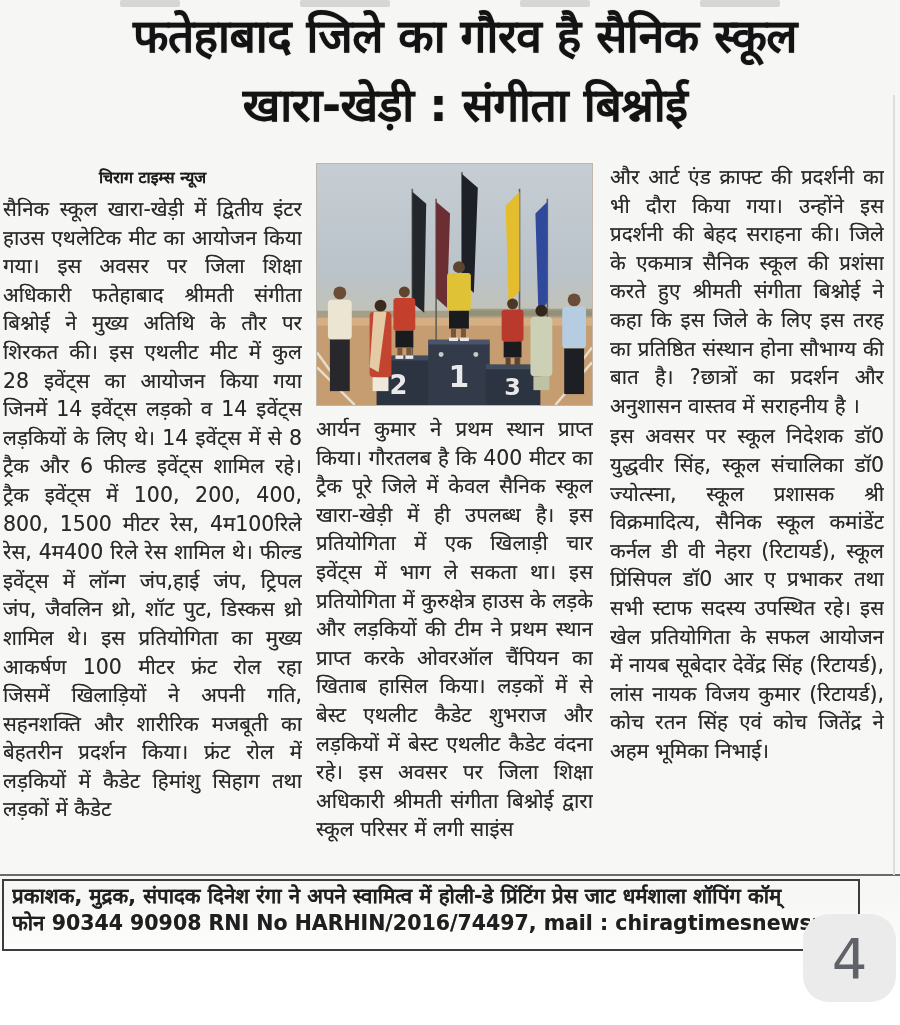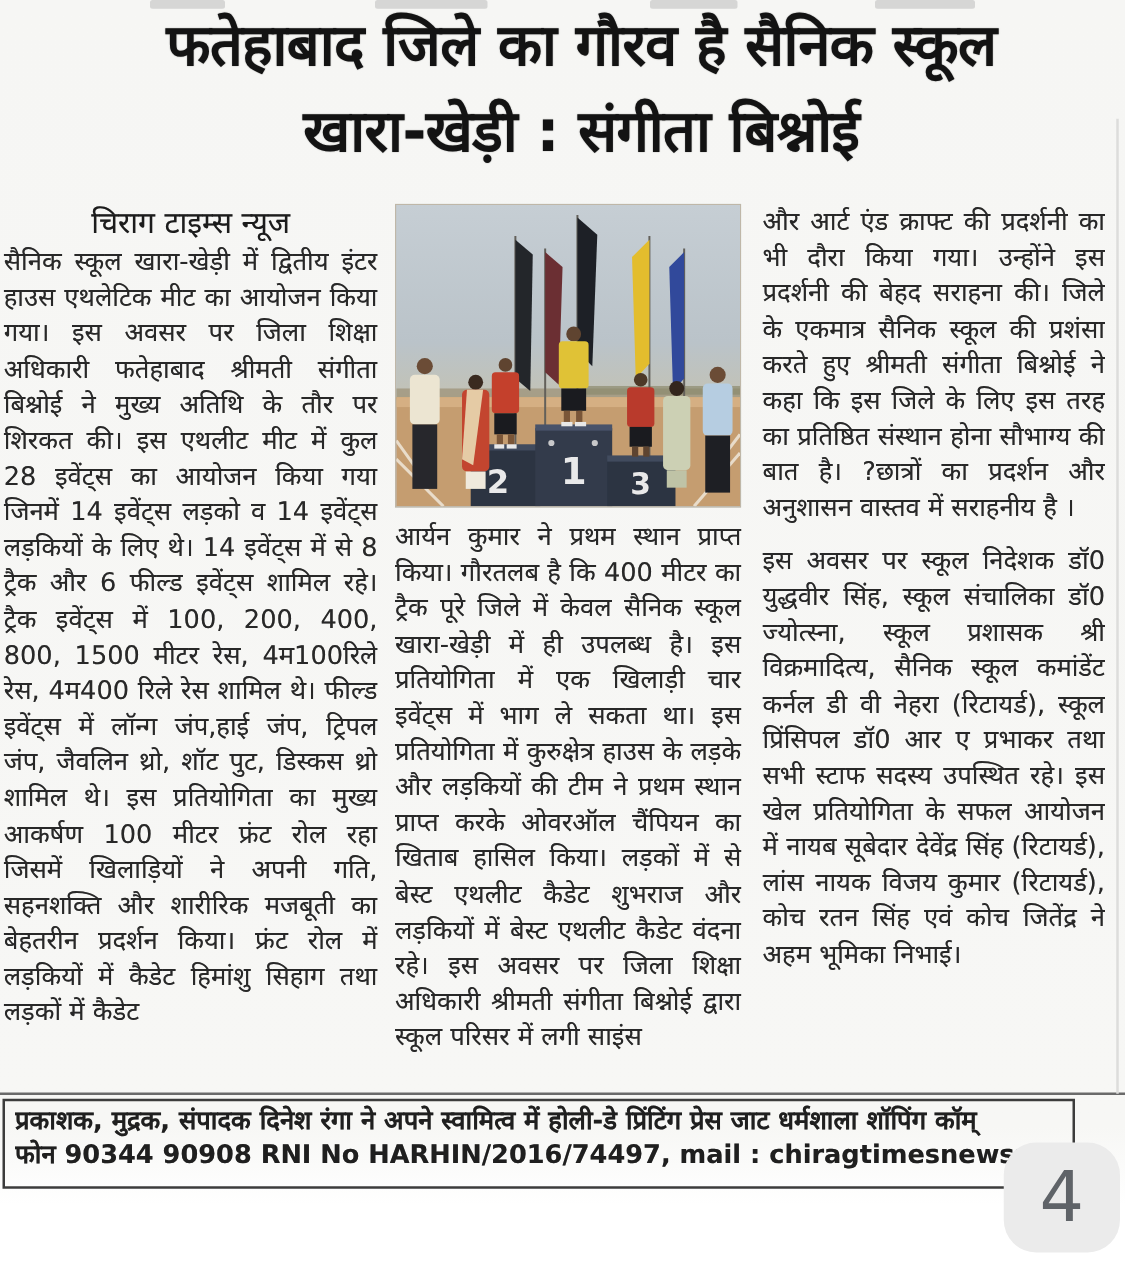--- a/index.html
+++ b/index.html
@@ -18,23 +18,23 @@
   }
   
   .col{
     position:absolute;top:163px;height:714px;overflow:hidden;
     font-size:20.5px;line-height:28.6px;text-align:justify;
     color:#282828;text-shadow:0 0 .5px rgba(20,20,20,.4);
   }
   .col1{left:3px;width:299px;}
   .col2{left:316px;width:277px;}
   .col3{left:610px;width:274px;}
-  .byline{text-align:center;font-weight:normal;font-size:24px;line-height:30px;color:#1c1c1c;margin-bottom:2px;}
+  .byline{text-align:center;font-weight:bold;font-size:16px;line-height:30px;color:#1c1c1c;margin-bottom:2px;}
   .para{margin:0;}
-  .para + .para{margin-top:14px;}
+  .para + .para{margin-top:2px;}
   
   .photo-wrap{width:277px;height:243px;margin:0 0 9px 0;border:1px solid #bfb7a8;box-sizing:border-box;background:#c2c9cd;}
   .photo-wrap svg{display:block;width:100%;height:100%;}
   .podium-num{font-family:"DejaVu Sans",sans-serif;font-weight:bold;fill:#e9e9ea;}
   
   .footer-rule{position:absolute;left:0;top:874px;width:900px;height:2px;background:#6a6a6a;}
   .footer-box{
     position:absolute;left:2px;top:879px;width:858px;height:72px;box-sizing:border-box;
     border:2px solid #3c3c3c;padding:2px 8px 0 8px;background:transparent;overflow:hidden;
   }

